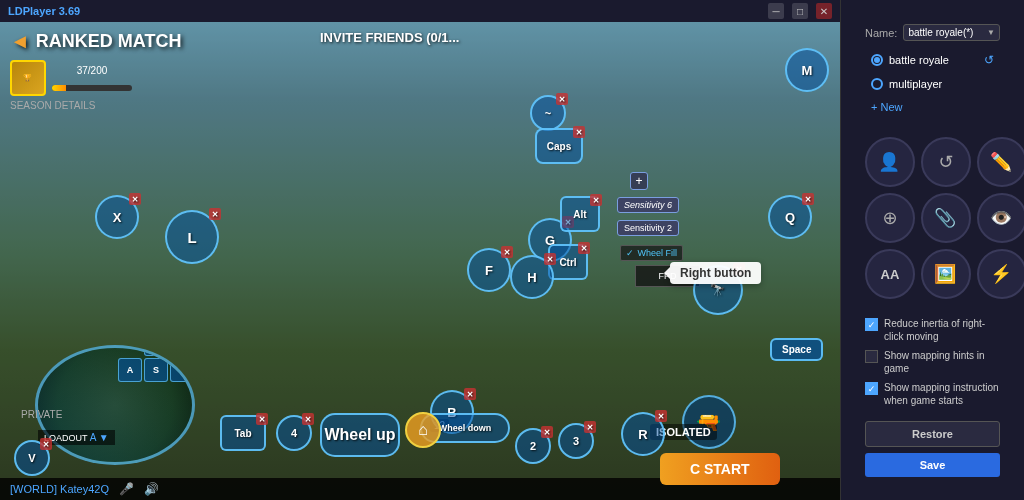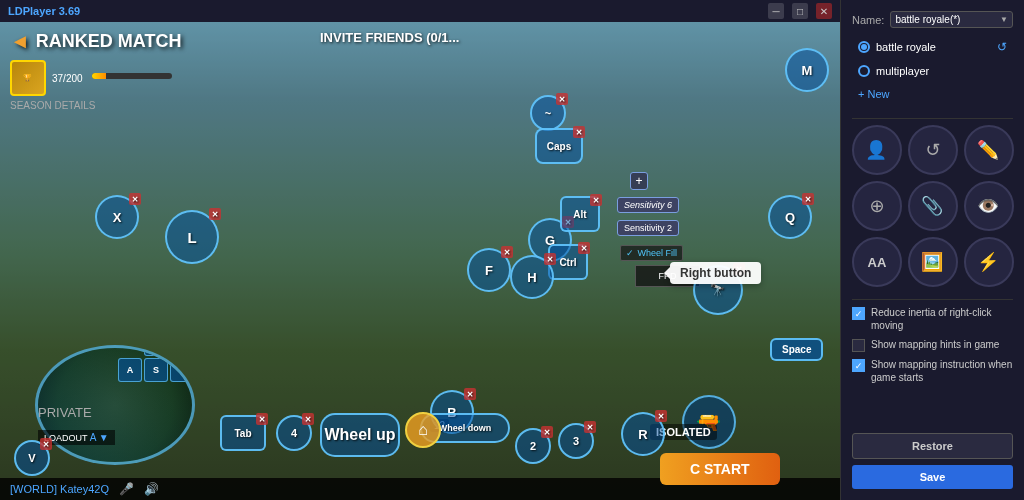--- a/index.html
+++ b/index.html
@@ -98,22 +98,23 @@
       border-radius: 4px;
       display: flex;
       align-items: center;
       justify-content: center;
       font-size: 10px;
       font-weight: bold;
       color: white;
     }
     #xp-bar-container {
       display: flex;
-      flex-direction: row;
+      flex-direction: column;
       gap: 9px;
+      text-align: center;
     }
     #xp-text {
       color: white;
       font-size: 10px;
     }
     #xp-bar {
       width: 80px;
       height: 6px;
       background: #333;
       border-radius: 3px;
@@ -335,23 +336,23 @@
       bottom: 55px;
       left: 38px;
       color: white;
       font-size: 9px;
       background: rgba(0,0,0,0.6);
       padding: 2px 6px;
     }
     #private-label {
       position: absolute;
       bottom: 80px;
-      left: 38px;
+      left: 21px;
       color: #aaa;
-      font-size: 13px;
+      font-size: 10px;
     }
 
     
     #c-start-btn {
       position: absolute;
       bottom: 15px;
       left: 660px;
       background: linear-gradient(90deg, #f0a020, #e06010);
       border: none;
       border-radius: 6px;
@@ -398,21 +399,21 @@
     }
 
     
     #side-panel {
       width: 184px;
       height: 500px;
       background: #1a1a2e;
       border-left: 1px solid #333;
       display: flex;
       flex-direction: column;
-      padding: 11px;
+      padding: 24px;
       overflow-y: auto;
       z-index: 200;
     }
 
     #side-panel-title {
       display: flex;
       align-items: center;
       justify-content: space-between;
       margin-bottom: 8px;
     }

